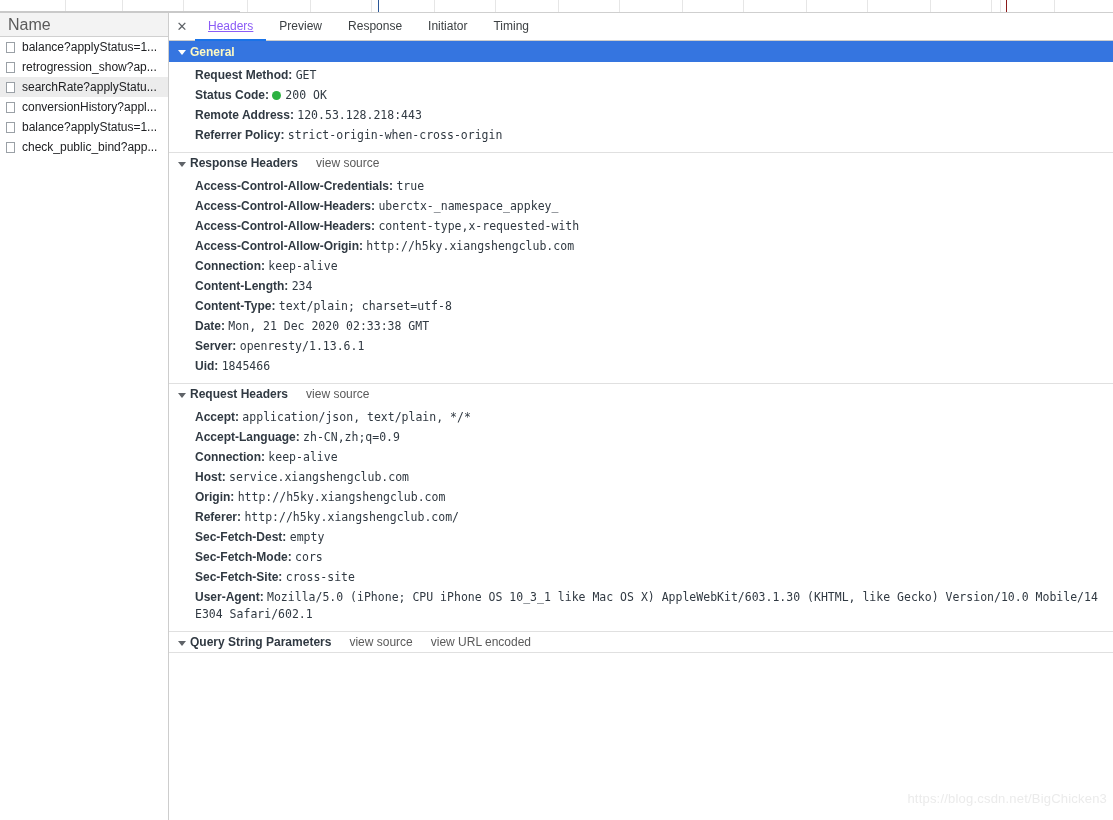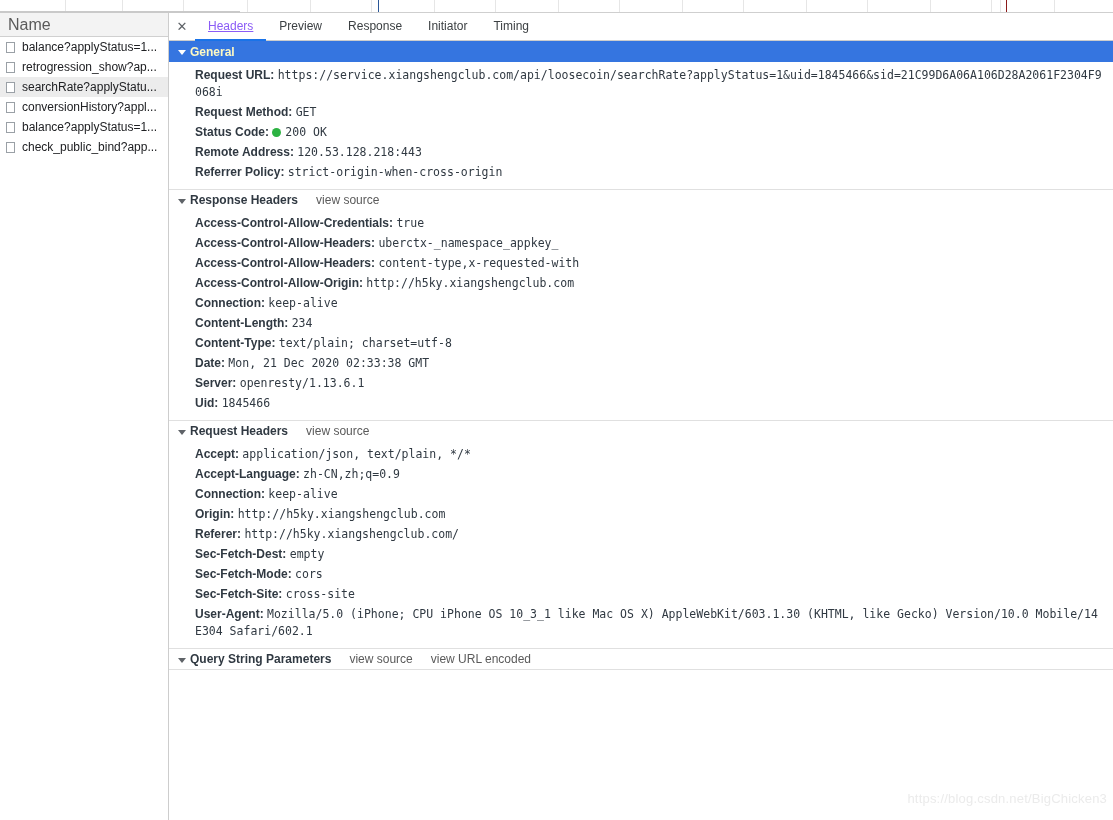--- a/index.html
+++ b/index.html
@@ -315,21 +315,20 @@
         </div>
     </div>
 
     <div id="detail-body">
         <div class="section">
           <div class="section-header highlighted">
             <span class="tri"></span>
             <span>General</span>
           </div>
           <div class="kv-list">
-            <div class="kv-row"><span class="kv-key">Request URL:</span> <span class="kv-val">https://service.xiangshengclub.com/api/loosecoin/searchRate?applyStatus=1&amp;uid=1845466&amp;sid=21C99D6A06A106D28A2061F2304F9068i</span></div>
             <div class="kv-row"><span class="kv-key">Request Method:</span> <span class="kv-val">GET</span></div>
             <div class="kv-row"><span class="kv-key">Status Code:</span> <span class="status-dot" style="background: rgb(44, 178, 66);"></span><span class="kv-val">200 OK</span></div>
             <div class="kv-row"><span class="kv-key">Remote Address:</span> <span class="kv-val">120.53.128.218:443</span></div>
             <div class="kv-row"><span class="kv-key">Referrer Policy:</span> <span class="kv-val">strict-origin-when-cross-origin</span></div>
           </div>
         </div>
         <div class="section">
           <div class="section-header">
             <span class="tri"></span>
             <span>Response Headers</span>
@@ -351,20 +350,21 @@
         <div class="section">
           <div class="section-header">
             <span class="tri"></span>
             <span>Request Headers</span>
             <span class="view-link">view source</span>
           </div>
           <div class="kv-list">
             <div class="kv-row"><span class="kv-key">Accept:</span> <span class="kv-val">application/json, text/plain, */*</span></div>
             <div class="kv-row"><span class="kv-key">Accept-Language:</span> <span class="kv-val">zh-CN,zh;q=0.9</span></div>
             <div class="kv-row"><span class="kv-key">Connection:</span> <span class="kv-val">keep-alive</span></div>
+            <div class="kv-row"><span class="kv-key">Host:</span> <span class="kv-val">service.xiangshengclub.com</span></div>
             <div class="kv-row"><span class="kv-key">Origin:</span> <span class="kv-val">http://h5ky.xiangshengclub.com</span></div>
             <div class="kv-row"><span class="kv-key">Referer:</span> <span class="kv-val">http://h5ky.xiangshengclub.com/</span></div>
             <div class="kv-row"><span class="kv-key">Sec-Fetch-Dest:</span> <span class="kv-val">empty</span></div>
             <div class="kv-row"><span class="kv-key">Sec-Fetch-Mode:</span> <span class="kv-val">cors</span></div>
             <div class="kv-row"><span class="kv-key">Sec-Fetch-Site:</span> <span class="kv-val">cross-site</span></div>
             <div class="kv-row"><span class="kv-key">User-Agent:</span> <span class="kv-val">Mozilla/5.0 (iPhone; CPU iPhone OS 10_3_1 like Mac OS X) AppleWebKit/603.1.30 (KHTML, like Gecko) Version/10.0 Mobile/14E304 Safari/602.1</span></div>
           </div>
         </div>
         <div class="section">
           <div class="section-header">

